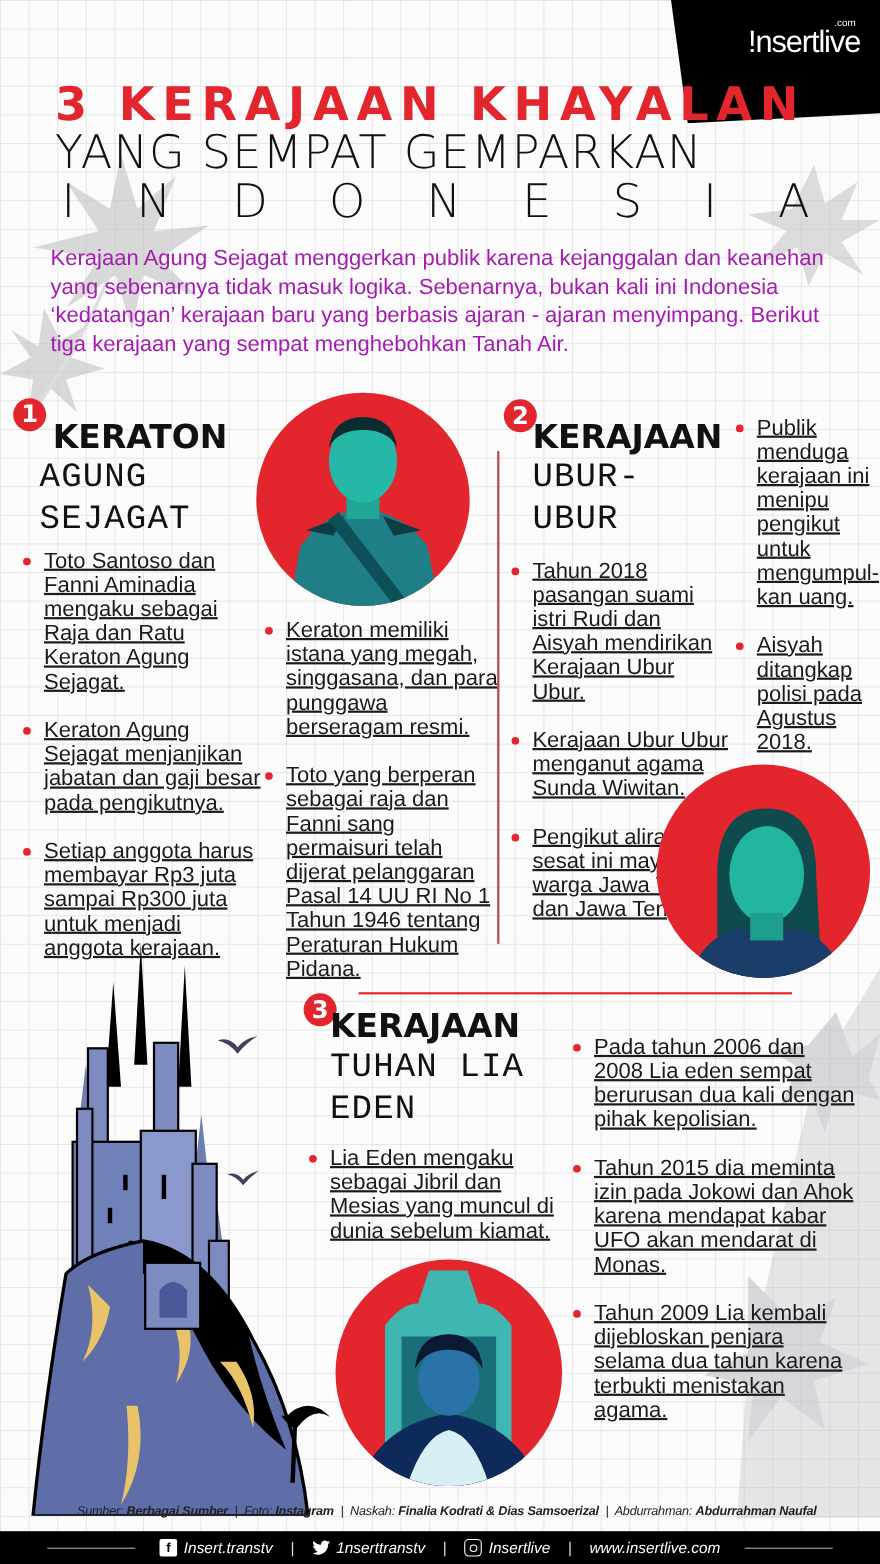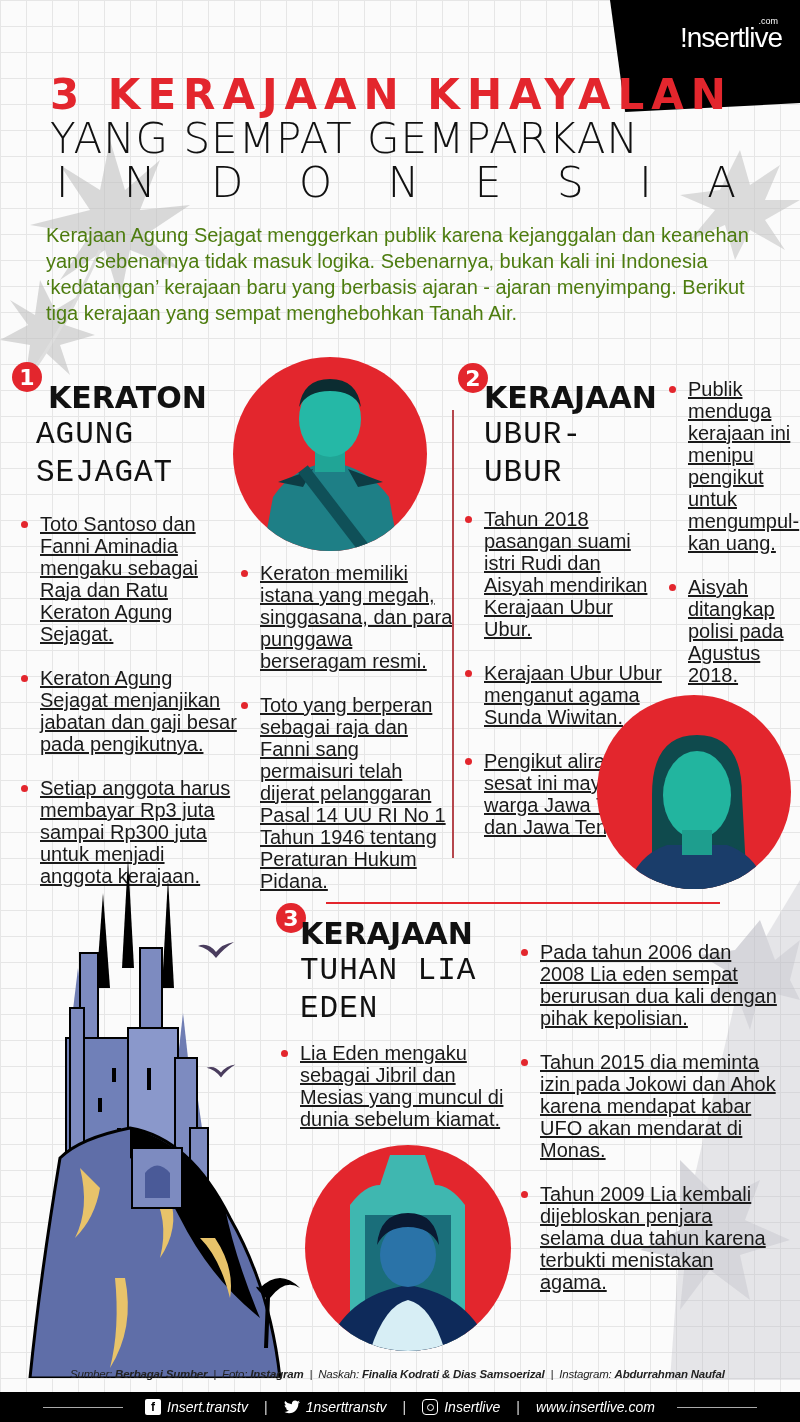--- a/index.html
+++ b/index.html
@@ -46,21 +46,21 @@
   }
   .title3 {
     position: absolute; left: 56px; top: 158px; width: 680px;
     display: flex; justify-content: space-between;
     font-family: "DejaVu Sans", sans-serif; font-weight: 200;
     font-size: 42px; color: #111;
   }
 
   .intro {
     position: absolute; left: 46px; top: 222px; width: 720px;
-    font-size: 20px; line-height: 26px; color: #4d7c0f;
+    font-size: 20px; line-height: 26px; color: #a21caf;
   }
 
   .num-badge {
     position: absolute; width: 30px; height: 30px; border-radius: 50%;
     background: #e3262d; color: #fff; font-weight: bold; font-size: 22px;
     display: flex; align-items: center; justify-content: center;
     font-family: "DejaVu Sans", sans-serif;
   }
   .sec-title-bold {
     position: absolute; font-family: "DejaVu Sans", sans-serif; font-weight: bold;
@@ -160,21 +160,21 @@
   <svg class="person" width="194" height="194" viewBox="0 0 194 194">
     <path d="M30 194 L40 140 Q60 110 97 105 Q134 110 156 140 L166 194 Z" fill="#1e7f86"></path>
     <path d="M45 125 L80 112 L70 130 Z M150 125 L115 112 L125 130 Z" fill="#0d3c44"></path>
     <path d="M70 112 L130 190" stroke="#0f5058" stroke-width="12"></path>
     <rect x="82" y="90" width="30" height="25" fill="#20a596"></rect>
     <ellipse cx="97" cy="62" rx="31" ry="38" fill="#25b8a6"></ellipse>
     <path d="M66 50 Q70 22 97 22 Q124 22 128 50 Q120 34 97 34 Q74 34 66 50 Z" fill="#0b2c31"></path>
   </svg>
 </div>
 
-<ul class="bullets" style="left:18px;top:513px;width:220px">
+<ul class="bullets" style="left:18px;top:499px;width:220px">
   <li>Toto Santoso dan Fanni Aminadia mengaku sebagai Raja dan Ratu Keraton  Agung Sejagat.</li>
   <li style="margin-top:22px">Keraton Agung Sejagat menjanjikan jabatan dan gaji besar pada pengikutnya.</li>
   <li style="margin-top:22px">Setiap anggota harus membayar Rp3 juta sampai Rp300 juta untuk menjadi anggota kerajaan.</li>
 </ul>
 <ul class="bullets" style="left:238px;top:562px;width:215px">
   <li>Keraton memiliki istana yang megah, singgasana, dan para punggawa berseragam resmi.</li>
   <li style="margin-top:22px">Toto yang berperan sebagai raja dan Fanni sang permaisuri telah dijerat pelanggaran Pasal 14 UU RI No 1 Tahun 1946 tentang Peraturan Hukum Pidana.</li>
 </ul>
 
 <div class="num-badge" style="left:458px;top:363px">2</div>
@@ -273,21 +273,21 @@
 <div class="credits">
   <span>Sumber:</span>
   <b>Berbagai Sumber</b>
   &nbsp;|&nbsp;
   <span>Foto:</span>
   <b>Instagram</b>
   &nbsp;|&nbsp;
   <span>Naskah:</span>
   <b>Finalia Kodrati &amp; Dias Samsoerizal</b>
   &nbsp;|&nbsp;
-  <span>Instagram:</span>
+  <span>Abdurrahman:</span>
   <b>Abdurrahman Naufal</b>
 </div>
 
 <div class="footer">
   <span class="rule"></span>
   <span class="item">
     <span class="ficon" style="background:#fff;color:#000;border-radius:2px">f</span>
     <span>Insert.transtv</span>
   </span>
   <span class="sep">|</span>

